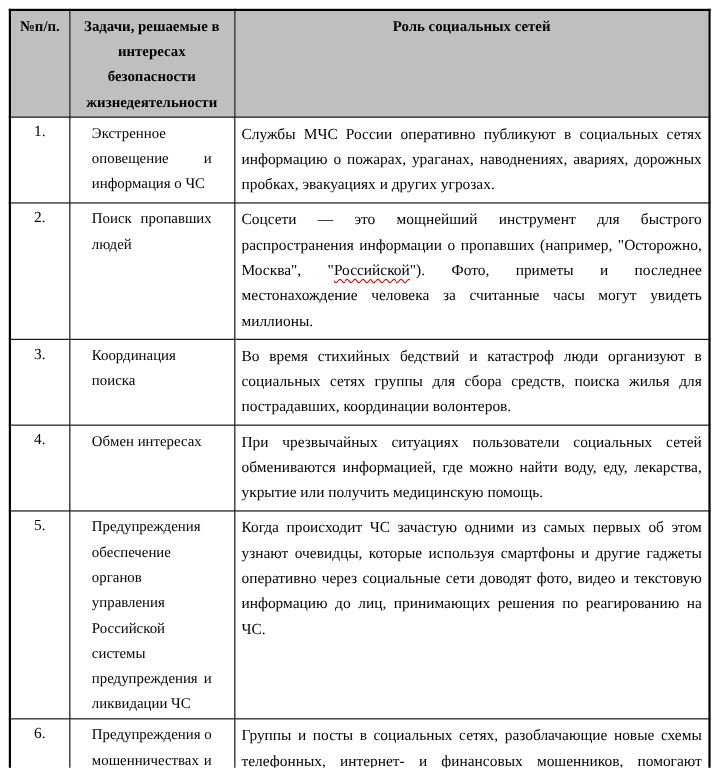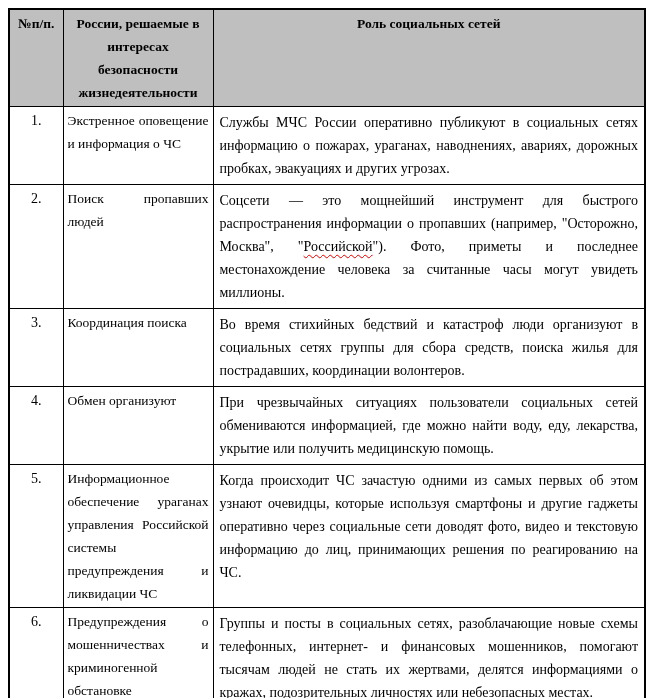--- a/index.html
+++ b/index.html
@@ -48,21 +48,21 @@
   td.cell-num {
     text-align: center;
     font-size: 14px;
     line-height: 23px;
     padding: 2px 2px;
   }
   td.cell-task {
     text-align: justify;
     font-size: 13.5px;
     line-height: 23px;
-    padding: 2px 4px;
+    padding: 2px 20px;
   }
   td.cell-role {
     text-align: justify;
     font-size: 14px;
     line-height: 23px;
     padding: 4px 6px;
   }
   .misspelled {
     text-decoration-line: underline;
     text-decoration-style: wavy;
@@ -78,21 +78,21 @@
 <div class="page">
   <table class="doc-table">
     <colgroup>
       <col style="width:54px">
       <col style="width:150px">
       <col style="width:432px">
     </colgroup>
     <thead>
       <tr>
         <th>№п/п.</th>
-        <th>России, решаемые в интересах безопасности жизнедеятельности</th>
+        <th>Задачи, решаемые в интересах безопасности жизнедеятельности</th>
         <th>Роль социальных сетей</th>
       </tr>
     </thead>
     <tbody>
       <tr>
         <td class="cell-num">1.</td>
         <td class="cell-task">Экстренное оповещение и информация о ЧС</td>
         <td class="cell-role">Службы МЧС России оперативно публикуют в социальных сетях информацию о пожарах, ураганах, наводнениях, авариях, дорожных пробках, эвакуациях и других угрозах.</td>
       </tr>
       <tr>
@@ -100,26 +100,26 @@
         <td class="cell-task">Поиск пропавших людей</td>
         <td class="cell-role"><span>Соцсети — это мощнейший инструмент для быстрого распространения информации о пропавших (например, "Осторожно, Москва", "</span><span class="misspelled">Российской</span><span>"). Фото, приметы и последнее местонахождение человека за считанные часы могут увидеть миллионы.</span></td>
       </tr>
       <tr>
         <td class="cell-num">3.</td>
         <td class="cell-task">Координация поиска</td>
         <td class="cell-role">Во время стихийных бедствий и катастроф люди организуют в социальных сетях группы для сбора средств, поиска жилья для пострадавших, координации волонтеров.</td>
       </tr>
       <tr>
         <td class="cell-num">4.</td>
-        <td class="cell-task">Обмен организуют</td>
+        <td class="cell-task">Обмен интересах</td>
         <td class="cell-role">При чрезвычайных ситуациях пользователи социальных сетей обмениваются информацией, где можно найти воду, еду, лекарства, укрытие или получить медицинскую помощь.</td>
       </tr>
       <tr>
         <td class="cell-num">5.</td>
-        <td class="cell-task">Информационное обеспечение ураганах управления Российской системы предупреждения и ликвидации ЧС</td>
+        <td class="cell-task">Предупреждения обеспечение органов управления Российской системы предупреждения и ликвидации ЧС</td>
         <td class="cell-role">Когда происходит ЧС зачастую одними из самых первых об этом узнают очевидцы, которые используя смартфоны и другие гаджеты оперативно через социальные сети доводят фото, видео и текстовую информацию до лиц, принимающих решения по реагированию на ЧС.</td>
       </tr>
       <tr>
         <td class="cell-num">6.</td>
         <td class="cell-task">Предупреждения о мошенничествах и криминогенной обстановке</td>
         <td class="cell-role">Группы и посты в социальных сетях, разоблачающие новые схемы телефонных, интернет- и финансовых мошенников, помогают тысячам людей не стать их жертвами, делятся информациями о кражах, подозрительных личностях или небезопасных местах.</td>
       </tr>
     </tbody>
   </table>
 </div>

